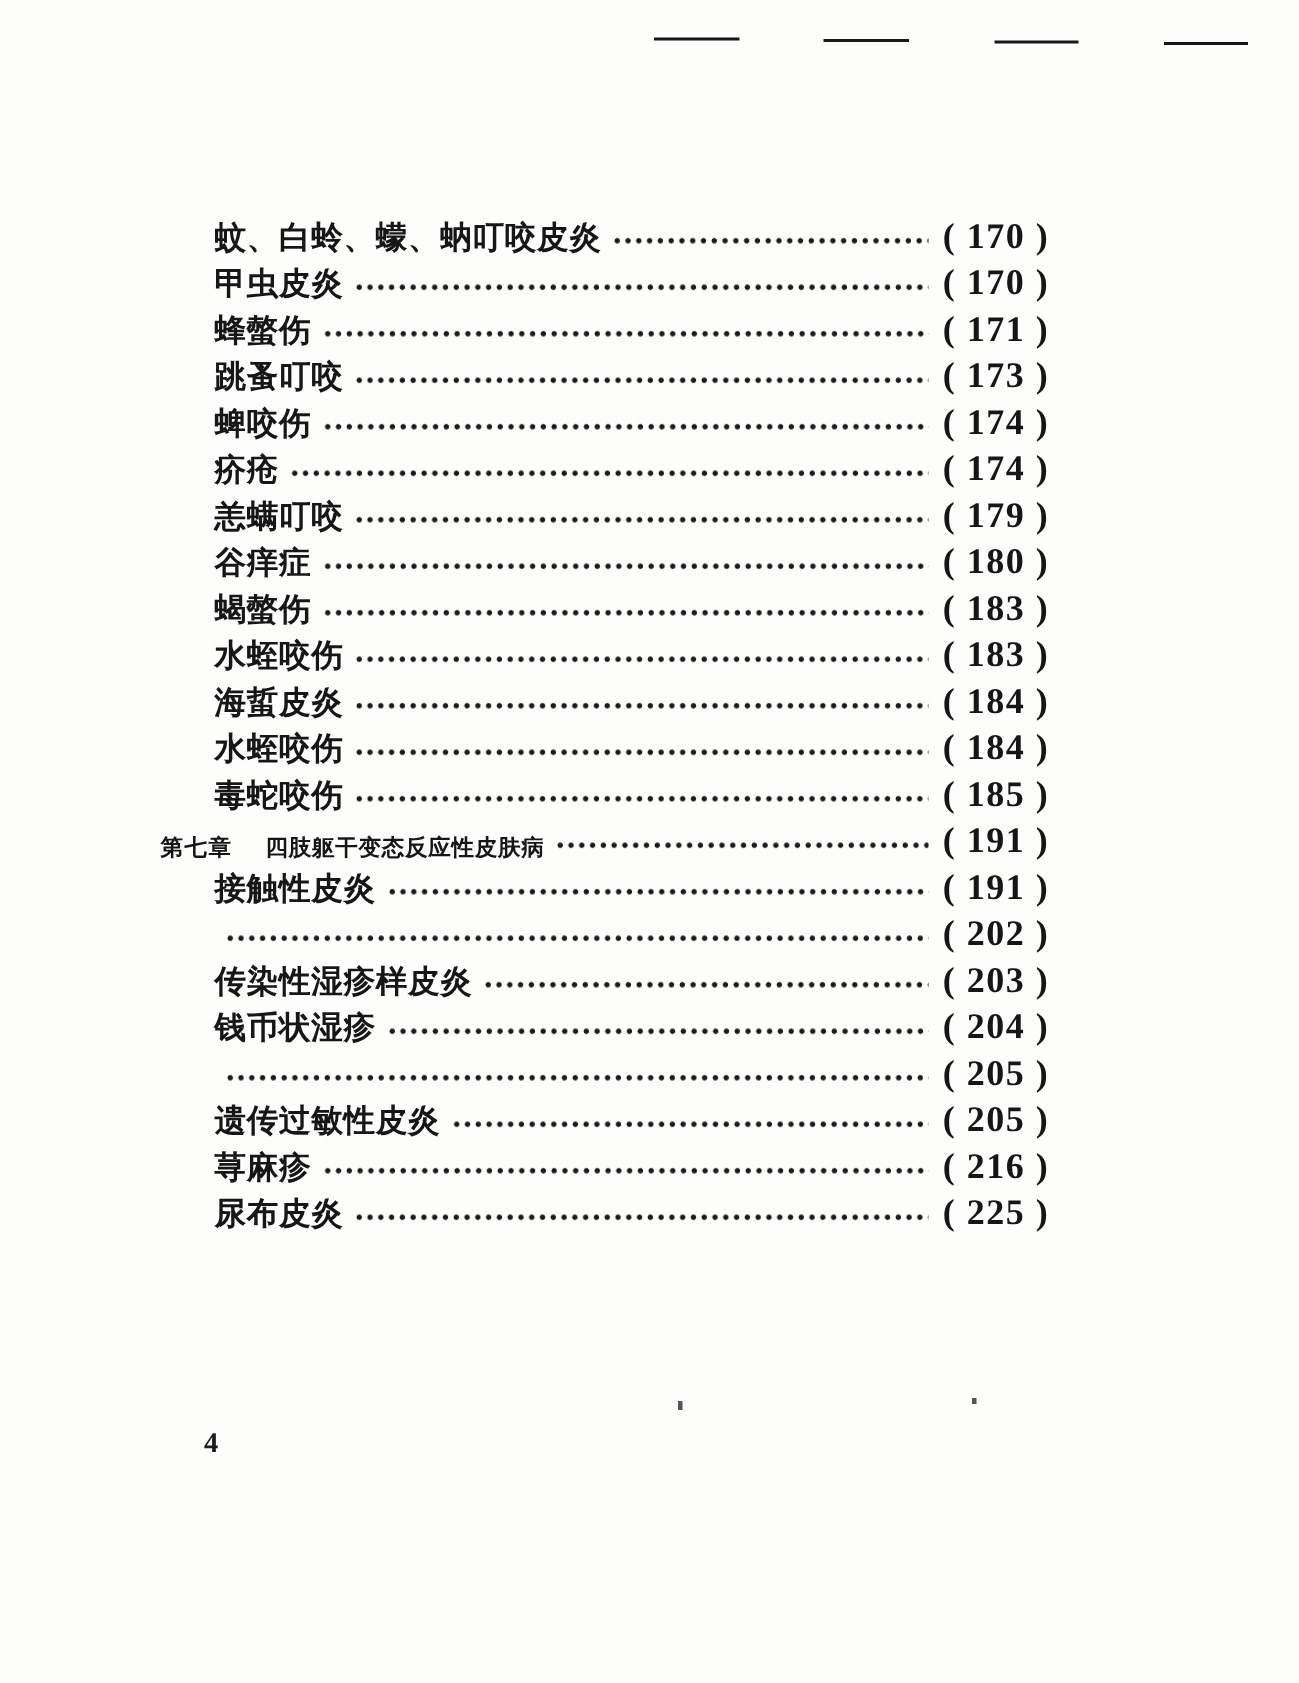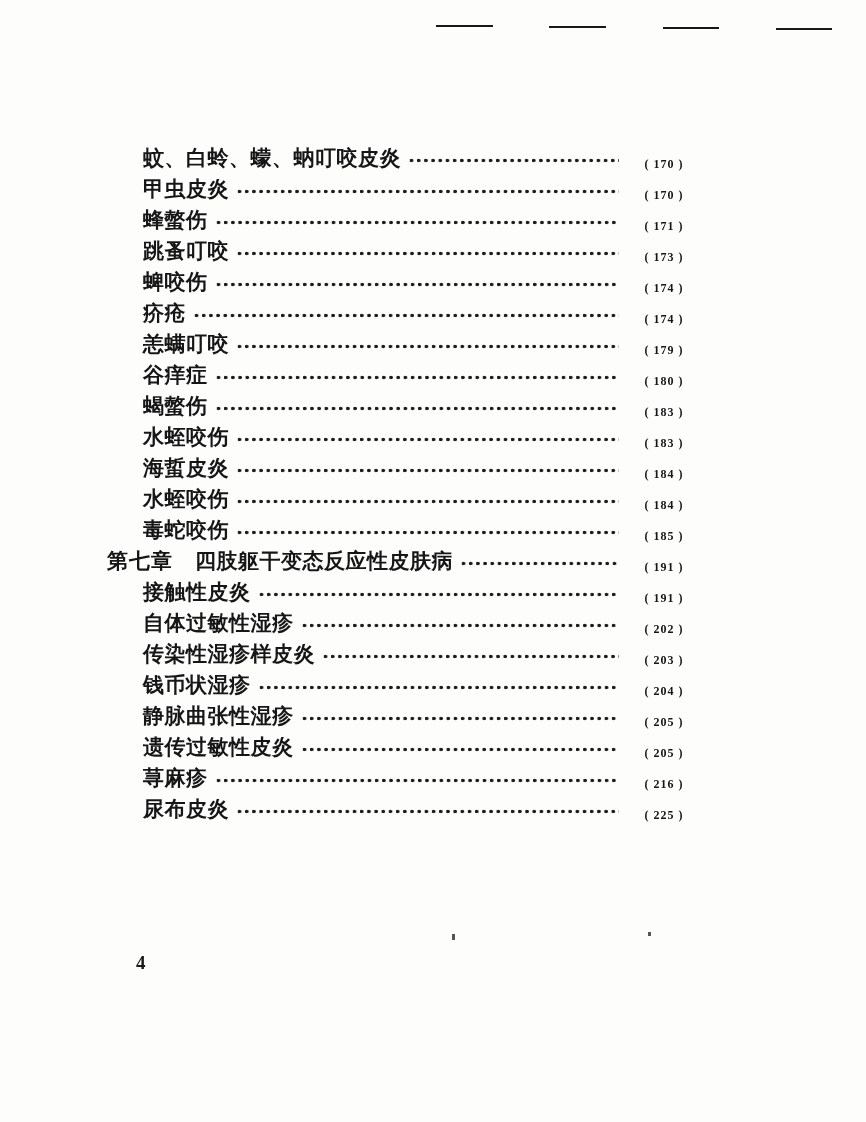--- a/index.html
+++ b/index.html
@@ -32,33 +32,33 @@
   }
   .row.item { padding-left:36px; }
   .row .chapter-label {
     font-weight:800; white-space:nowrap; margin-right:22px;
     letter-spacing:1px;
   }
   .row .chapter-label:empty { display:none; }
   .row .title {
     white-space:nowrap; font-weight:600; letter-spacing:0.5px;
   }
-  .row.chapter .title, .row.chapter .chapter-label { font-weight:800; font-size:21px; }
+  .row.chapter .title, .row.chapter .chapter-label { font-weight:800; font-size:15px; }
   .leader {
     flex:1 1 auto; min-width:18px;
     height:9px; align-self:center;
     margin:7px 4px 0 7px;
     background-image:radial-gradient(circle at 3.5px 4.5px, #1b1b1b 1.5px, rgba(0,0,0,0) 2.1px);
     background-size:7.2px 9px;
     background-repeat:repeat-x;
   }
   .pagelabel {
     flex:0 0 auto; width:82px;
     white-space:nowrap; text-align:center;
-    font-size:12px; font-weight:600; letter-spacing:1px;font-family:Liberation Serif, serif;
+    font-size:24px; font-weight:600; letter-spacing:1px;font-family:Liberation Serif, serif;
   }
   .folio {
     position:absolute; left:136px; top:952px;
     font-size:19px; font-weight:700; color:#1a1a1a;
   }
 </style>
 </head>
 <body>
 
 <div class="page">
@@ -170,42 +170,40 @@
   <div class="row item">
 
     <span class="title">接触性皮炎</span>
     <span class="leader"></span>
     <span class="pagelabel">( 191 )</span>
   </div>
 
 
   <div class="row item">
 
-    <span class="title">自体过敏性湿疹</span>
     <span class="leader"></span>
     <span class="pagelabel">( 202 )</span>
   </div>
 
   <div class="row item">
 
     <span class="title">传染性湿疹样皮炎</span>
     <span class="leader"></span>
     <span class="pagelabel">( 203 )</span>
   </div>
 
   <div class="row item">
 
     <span class="title">钱币状湿疹</span>
     <span class="leader"></span>
     <span class="pagelabel">( 204 )</span>
   </div>
 
   <div class="row item">
 
-    <span class="title">静脉曲张性湿疹</span>
     <span class="leader"></span>
     <span class="pagelabel">( 205 )</span>
   </div>
 
   <div class="row item">
 
     <span class="title">遗传过敏性皮炎</span>
     <span class="leader"></span>
     <span class="pagelabel">( 205 )</span>
   </div>

